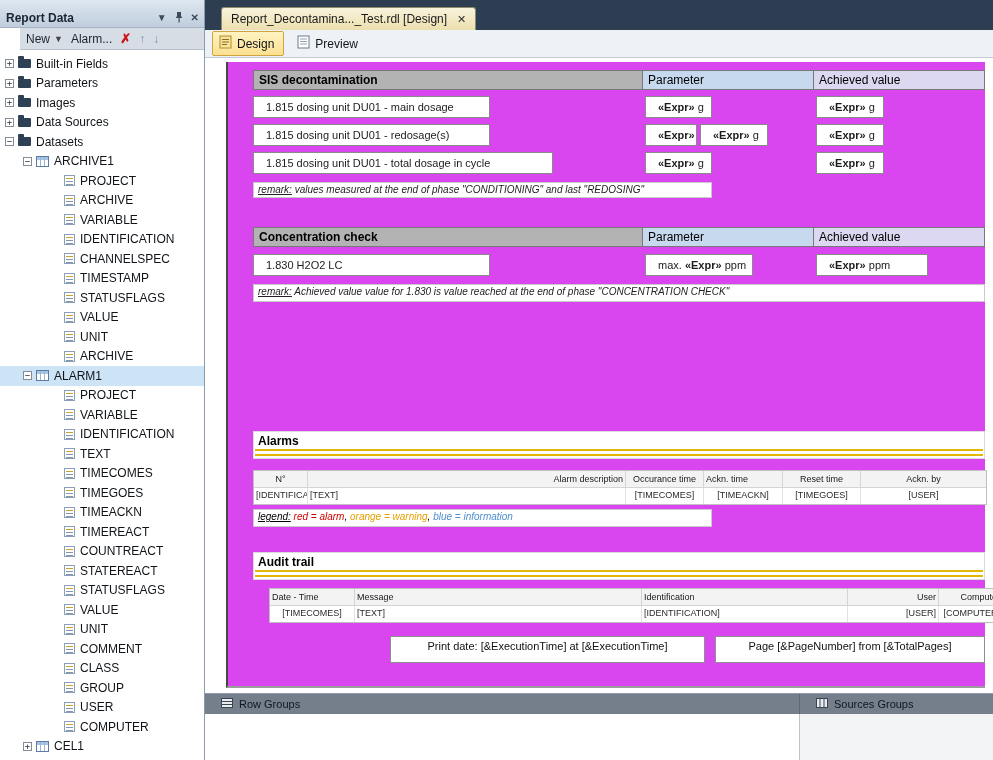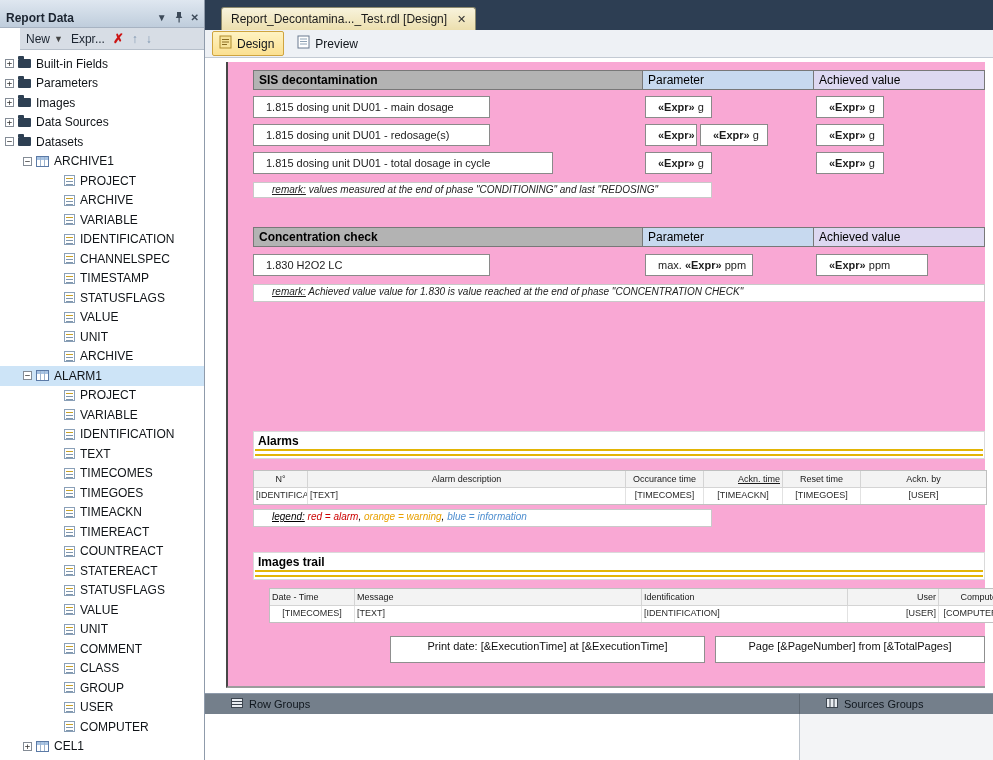--- a/index.html
+++ b/index.html
@@ -36,44 +36,44 @@
   .tab { position:absolute; left:16px; bottom:0; height:23px; background:linear-gradient(#f8f3dc,#ecdfae); border:1px solid #8d8a6d; border-bottom:none; border-radius:3px 3px 0 0; display:flex; align-items:center; padding:0 9px; gap:10px; color:#1a1a1a; }
   .tab .tclose { font-size:11px; color:#333; cursor:pointer; }
 
   
   .designbar { position:absolute; left:205px; top:30px; right:0; height:28px; background:#eef1f5; border-bottom:1px solid #c3cad3; display:flex; align-items:center; padding-left:7px; gap:6px; }
   .vbtn { display:flex; align-items:center; gap:5px; padding:3px 9px 3px 6px; border-radius:2px; border:1px solid transparent; color:#10151b; cursor:pointer; }
   .vbtn.active { background:linear-gradient(#fff3c2,#fbe091); border-color:#cfa43f; }
 
   
   .design { position:absolute; left:205px; top:58px; right:0; bottom:67px; background:#fff; }
-  .canvas { position:absolute; left:21px; top:4px; width:759px; height:626px; background:#f9a8d4; border-left:2px solid #474747; border-bottom:2px solid #9c9c9c; }
+  .canvas { position:absolute; left:21px; top:4px; width:759px; height:626px; background:#d946ef; border-left:2px solid #474747; border-bottom:2px solid #9c9c9c; }
   .hdr { position:absolute; height:20px; border:1px solid #787878; background:#b3b3b3; font-size:12px; line-height:18px; padding-left:5px; color:#000; overflow:hidden; white-space:nowrap; }
   .hdr.param { background:#c7d9ef; }
   .hdr.ach { background:#ddd8f1; }
   .hdr b { font-weight:bold; }
   .tb { position:absolute; height:22px; border:1px solid #8a8a8a; background:#fff; font-size:11px; line-height:20px; padding-left:12px; color:#1c1c1c; overflow:hidden; white-space:nowrap; }
   .expr { font-weight:bold; }
-  .rem { position:absolute; border:1px solid #c9c9c9; background:#fff; font-size:10px; font-style:italic; padding:1px 18px; color:#222; overflow:hidden; white-space:nowrap; }
+  .rem { position:absolute; border:1px solid #c9c9c9; background:#fff; font-size:10px; font-style:italic; padding:1px 4px; color:#222; overflow:hidden; white-space:nowrap; }
   .u { text-decoration:underline; }
   .sec { position:absolute; height:28px; border:1px solid #dadada; background:#fff; }
   .sec-label { font-size:12px; font-weight:bold; padding:2px 0 0 4px; color:#000; }
   .gold1,.gold2 { position:absolute; left:1px; right:1px; height:2px; background:#e3b505; }
   .gold1 { top:17px; } .gold2 { top:22px; }
   .stable { position:absolute; border:1px solid #c0c0c0; background:#fff; }
   .strow { display:flex; }
   .sth { flex:none; height:17px; line-height:16px; font-size:9px; background:#f3f3f3; border-right:1px solid #d4d4d4; border-bottom:1px solid #d4d4d4; padding:0 2px; overflow:hidden; white-space:nowrap; color:#1a1a1a; }
   .std { flex:none; height:16px; line-height:15px; font-size:9px; border-right:1px solid #e2e2e2; padding:0 2px; overflow:hidden; white-space:nowrap; color:#2a2a2a; }
   .strow > div:last-child { border-right:none; }
   .fbox { position:absolute; top:574px; height:27px; border:1px solid #8f8f8f; background:#fff; font-size:11px; line-height:19px; text-align:center; color:#111; overflow:hidden; white-space:nowrap; }
 
   
   .grouping { position:absolute; left:205px; bottom:0; right:0; height:67px; background:#fff; border-top:1px solid #8f9bab; display:flex; flex-direction:column; }
   .ghead { height:20px; background:#747f8b; display:flex; align-items:center; font-size:11px; color:#0f161d; }
-  .gcell { display:flex; align-items:center; gap:6px; padding-left:26px; height:100%; }
+  .gcell { display:flex; align-items:center; gap:6px; padding-left:16px; height:100%; }
   .gcell.left { width:595px; border-right:1px solid #5f6973; }
   .gbody { flex:1; display:flex; }
   .gleft { width:595px; background:#fff; border-right:1px solid #bcc3cb; }
   .gright { flex:1; background:#f3f4f6; }
 </style>
 </head>
 <body>
 
 <div class="side">
   <div class="side-head">
@@ -84,21 +84,21 @@
       <svg width="10" height="12" viewBox="0 0 10 12">
           <path d="M3 1h4v4l1.3 2H1.7L3 5z" fill="#3d4a59"></path>
           <rect x="4.5" y="7" width="1.2" height="4.5" fill="#3d4a59"></rect>
         </svg>
     </span>
     <span class="hicon">✕</span>
   </div>
   <div class="side-tools">
     <span>New</span>
     <span class="caret">▼</span>
-    <span>Expr...</span>
+    <span>Alarm...</span>
     <span class="redx">✗</span>
     <span class="arr">↑</span>
     <span class="arr">↓</span>
   </div>
   <div class="tree" id="tree">
       <div class="trow lvl0">
         <span class="exp">+</span>
         <span class="ticon folder"></span>
         <span>Built-in Fields</span>
       </div>
@@ -317,39 +317,39 @@
     <div class="rem" style="left:25px;top:222px;width:732px;height:18px"><span class="u">remark:</span><span> Achieved value value for 1.830 is value reached at the end of phase "CONCENTRATION CHECK"</span></div>
 
     <div class="sec" style="left:25px;top:369px;width:732px">
       <div class="sec-label">Alarms</div>
       <div class="gold1"></div>
       <div class="gold2"></div>
     </div>
     <div class="stable" style="left:25px;top:408px;width:734px" id="alarms-table">
         <div class="strow">
           <div class="sth" style="width: 54px; text-align: center;">N°</div>
-          <div class="sth" style="width: 318px; text-align: center;">Alarm description</div>
+          <div class="sth" style="width: 318px; text-align: right;">Alarm description</div>
           <div class="sth" style="width: 78px; text-align: center;">Occurance time</div>
-          <div class="sth" style="width: 79px; text-align: right; text-decoration: underline;">Ackn. time</div>
+          <div class="sth" style="width: 79px; text-align: left;">Ackn. time</div>
           <div class="sth" style="width: 78px; text-align: center;">Reset time</div>
           <div class="sth" style="width: 125px; text-align: center;">Ackn. by</div>
         </div>
         <div class="strow">
           <div class="std" style="width: 54px; text-align: center;">[IDENTIFICATION]</div>
           <div class="std" style="width: 318px; text-align: left;">[TEXT]</div>
           <div class="std" style="width: 78px; text-align: center;">[TIMECOMES]</div>
           <div class="std" style="width: 79px; text-align: center;">[TIMEACKN]</div>
           <div class="std" style="width: 78px; text-align: center;">[TIMEGOES]</div>
           <div class="std" style="width: 125px; text-align: center;">[USER]</div>
         </div>
       </div>
     <div class="rem" style="left:25px;top:447px;width:459px;height:18px" id="legend"><span class="u" style="color: rgb(0, 0, 0);">legend:</span><span style="color: rgb(204, 0, 0);"> red = alarm</span><span style="color: rgb(0, 0, 0);">, </span><span style="color: rgb(232, 160, 0);">orange = warning</span><span style="color: rgb(0, 0, 0);">, </span><span style="color: rgb(79, 143, 208);">blue = information</span></div>
 
     <div class="sec" style="left:25px;top:490px;width:732px">
-      <div class="sec-label">Images trail</div>
+      <div class="sec-label">Audit trail</div>
       <div class="gold1"></div>
       <div class="gold2"></div>
     </div>
     <div class="stable" style="left:41px;top:526px;width:734px" id="audit-table">
         <div class="strow">
           <div class="sth" style="width: 85px; text-align: left;">Date - Time</div>
           <div class="sth" style="width: 287px; text-align: left;">Message</div>
           <div class="sth" style="width: 206px; text-align: left;">Identification</div>
           <div class="sth" style="width: 91px; text-align: right;">User</div>
           <div class="sth" style="width: 63px; text-align: right;">Computer</div>

